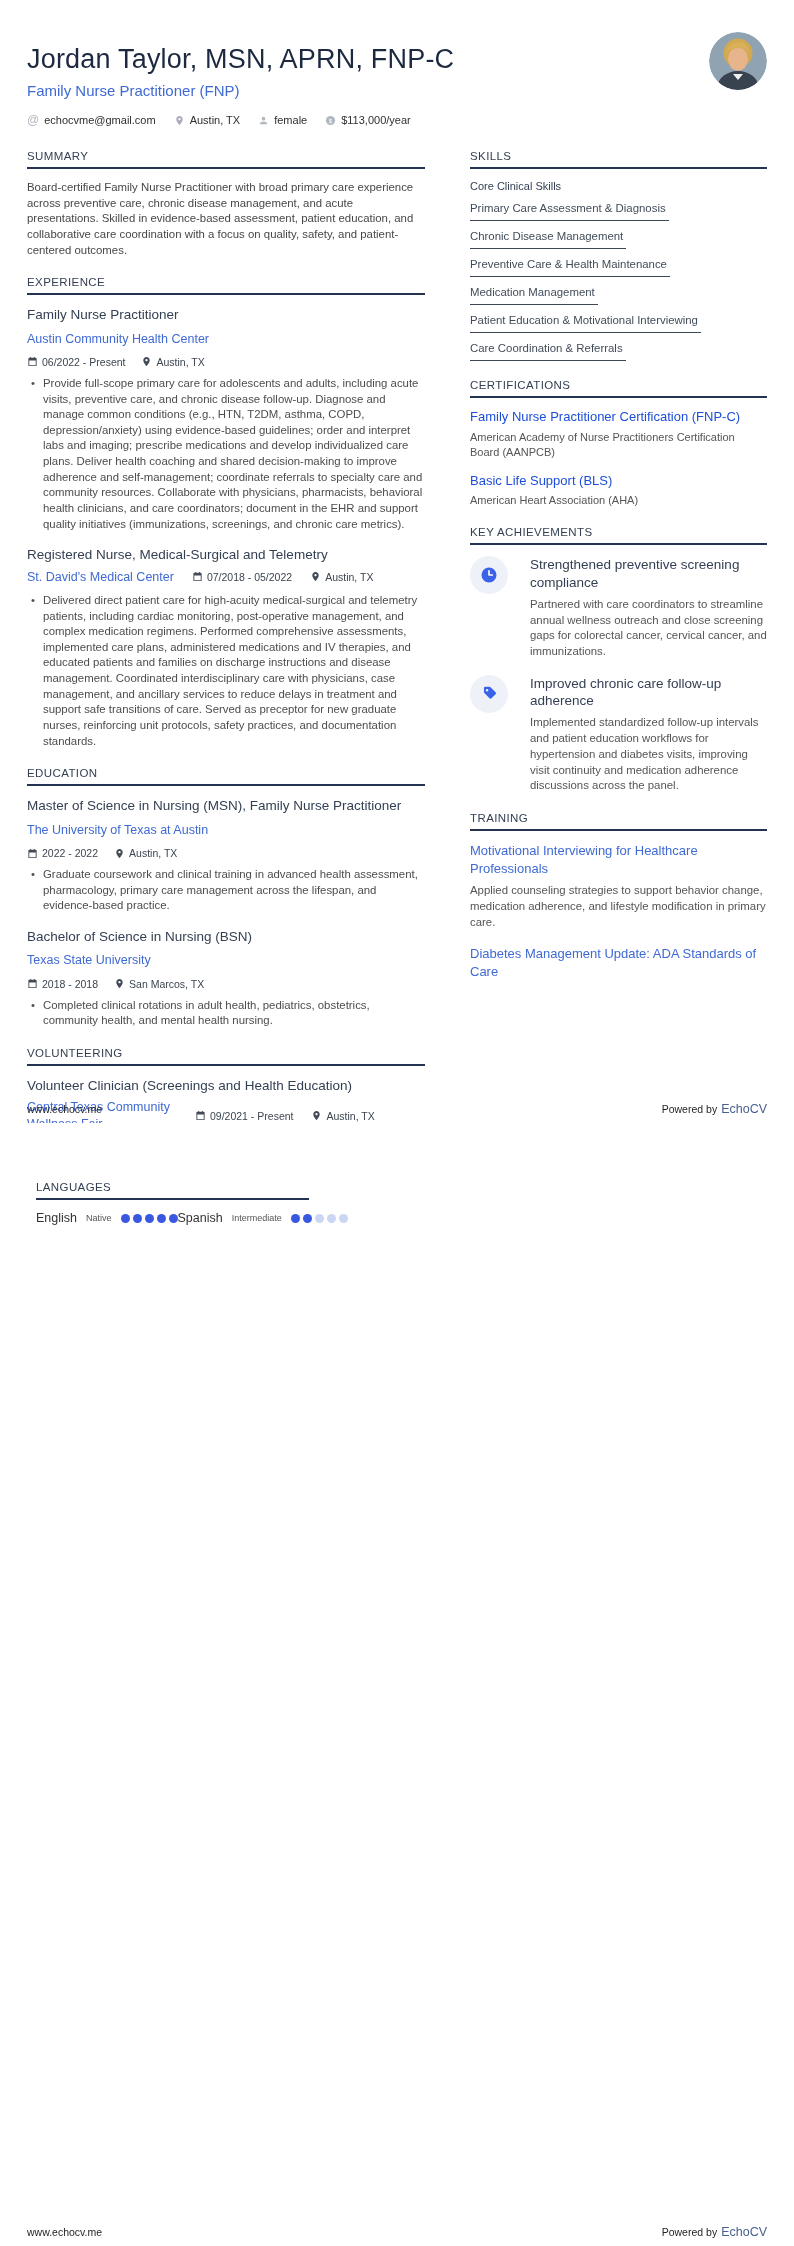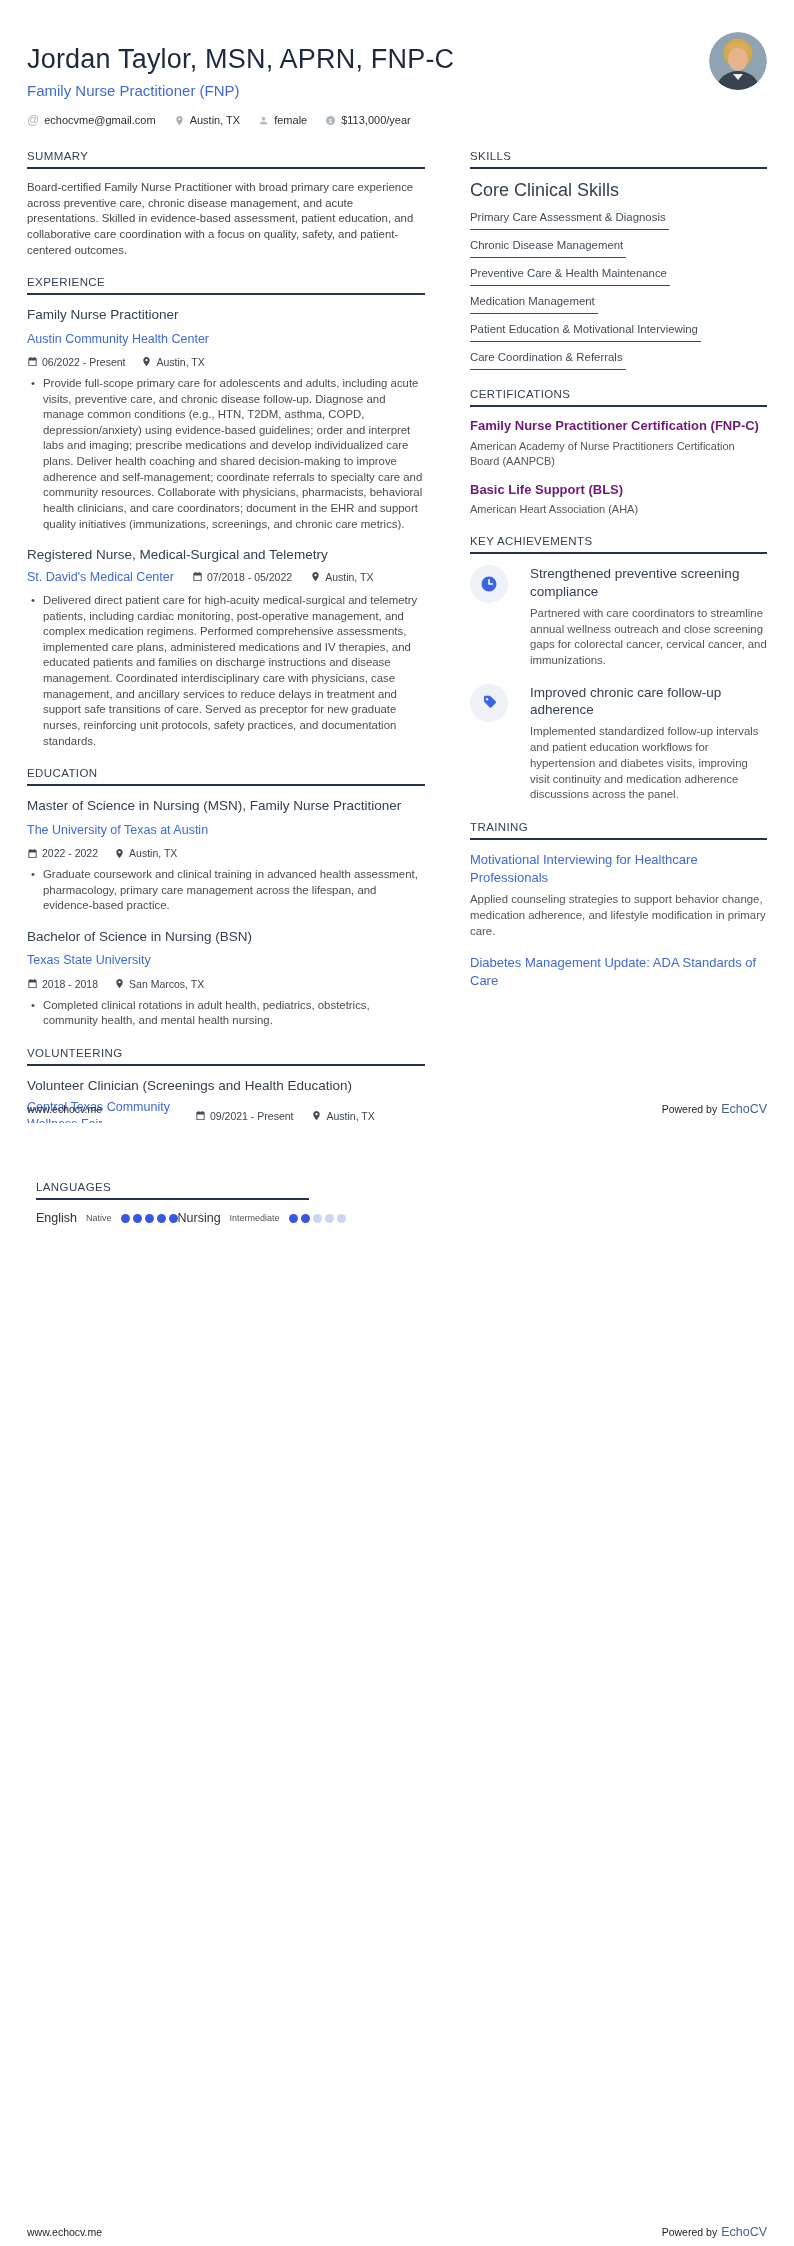--- a/index.html
+++ b/index.html
@@ -51,29 +51,29 @@
   .company-line{margin-top:5px;}
   .row-inline{display:flex;align-items:center;gap:18px;margin-top:5px;}
   .meta-row{display:flex;align-items:center;gap:16px;margin-top:9px;}
   .meta-item{display:flex;align-items:center;gap:4px;font-size:10.5px;color:#3c4550;}
   .bullets{list-style:none;margin-top:8px;padding-left:16px;}
   .bullets li{position:relative;font-size:11.4px;line-height:1.37;color:#4c4c4c;}
   .bullets li::before{content:"•";position:absolute;left:-12px;color:#4c4c4c;}
   .vol-link{width:150px;}
 
   
-  .skill-group{font-size:18px;font-weight:500;color:#333f52;margin:1px 0 10px;}
+  .skill-group{font-size:11px;font-weight:500;color:#333f52;margin:1px 0 10px;}
   .skill-item{
     font-size:11.4px;color:#424c59;width:fit-content;
     border-bottom:1px solid #3e4756;padding:0 3px 6px 0;margin-bottom:9px;
   }
 
   
   .cert{margin-bottom:13px;}
-  .cert-name{font-size:13px;font-weight:700;color:#701a75;line-height:1.3;margin-bottom:4px;}
+  .cert-name{font-size:13px;font-weight:400;color:#1d4ed8;line-height:1.3;margin-bottom:4px;}
   .cert-issuer{font-size:11px;color:#555;line-height:1.35;}
 
   
   .ach{display:flex;gap:22px;margin-bottom:15px;}
   .ach-iconwrap{width:38px;height:38px;border-radius:50%;background:#eef1f8;flex:none;
     display:flex;align-items:center;justify-content:center;}
   .ach-title{font-size:13.5px;font-weight:500;color:#333f52;line-height:1.28;margin-bottom:6px;}
   .ach-text{font-size:11.4px;color:#555;line-height:1.38;}
 
   
@@ -379,21 +379,21 @@
           <span class="lang-level">Native</span>
           <span class="dots">
               <span class="dot filled"></span>
               <span class="dot filled"></span>
               <span class="dot filled"></span>
               <span class="dot filled"></span>
               <span class="dot filled"></span>
             </span>
         </div>
         <div class="lang-group">
-          <span class="lang-name">Nursing</span>
+          <span class="lang-name">Spanish</span>
           <span class="lang-level">Intermediate</span>
           <span class="dots">
               <span class="dot filled"></span>
               <span class="dot filled"></span>
               <span class="dot"></span>
               <span class="dot"></span>
               <span class="dot"></span>
             </span>
         </div>
       </div>

